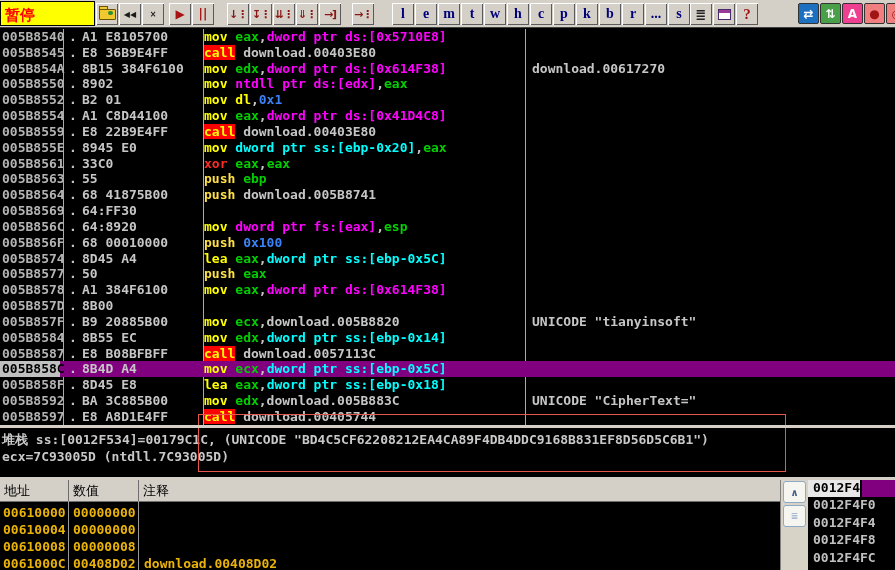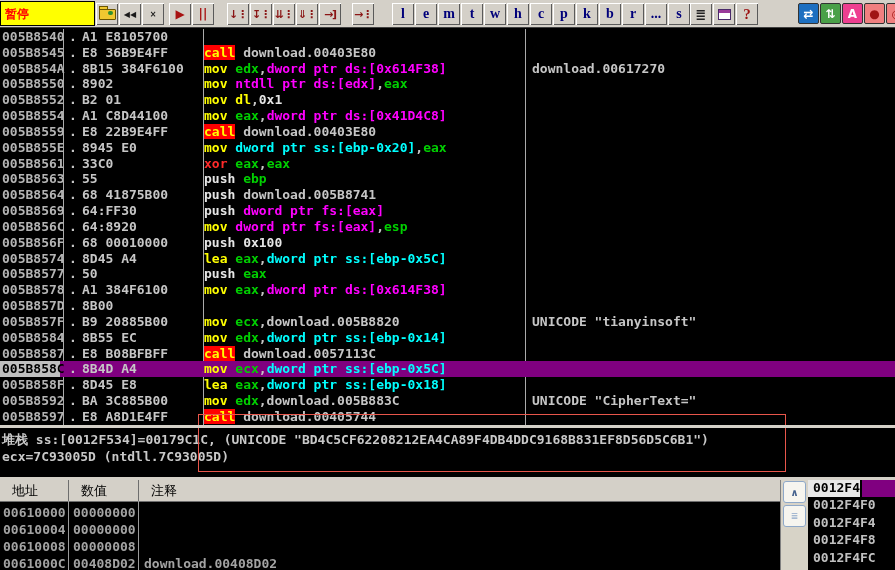--- a/index.html
+++ b/index.html
@@ -3,21 +3,21 @@
 <meta charset="utf-8">
 <style>
   html,body{margin:0;padding:0}
   body{width:895px;height:570px;position:relative;overflow:hidden;background:#000;
        font-family:"DejaVu Sans",sans-serif}
   
   .toolbar{position:absolute;top:0;left:0;width:895px;height:28px;background:#d4d0c8;
            border-bottom:1px solid #404040;box-sizing:border-box}
   .status{position:absolute;left:0;top:1px;width:95px;height:25px;background:#ffff00;
           border:1px solid #000;box-sizing:border-box;color:#ff0000;font-weight:bold;
-          font-size:12px;padding:4px 0 0 4px}
+          font-size:15px;padding:4px 0 0 4px}
   .tb-group{position:absolute;top:3px;display:flex;gap:1px}
   .tb-btn{width:22px;height:22px;background:#d4d0c8;box-sizing:border-box;
           box-shadow:inset 1px 1px 0 #ffffff, inset -1px -1px 0 #5a5a5a;
           display:flex;align-items:center;justify-content:center;cursor:default;
           font-size:11px;font-weight:bold;color:#222;white-space:nowrap;overflow:hidden}
   .g-file .tb-btn{color:#1a1a1a;font-size:8px}
   .g-run .tb-btn{color:#a81212;font-size:12px}
   .g-step .tb-btn,.g-jump .tb-btn{color:#8b1616;font-size:11px;letter-spacing:-1px}
   .tb-letter{font-family:"Liberation Serif","DejaVu Serif",serif;color:#00007a;
              font-size:14px;font-weight:bold;letter-spacing:0}
@@ -42,43 +42,43 @@
   .drow .a{width:60px;padding-left:2px;box-sizing:border-box;color:#b4b4b4;flex:none}
   .drow .dt{width:22px;padding-left:9px;box-sizing:border-box;flex:none}
   .drow .b{width:118px;flex:none;overflow:hidden}
   .drow .i{width:322px;padding-left:4px;box-sizing:border-box;flex:none;overflow:hidden}
   .drow .c{flex:1;padding-left:10px;overflow:hidden}
   .drow.hl{background:#800080;z-index:2}
   .drow.hl .a{background:#c0c0c0;color:#000}
   .ul{}
   .tk-mn{color:#ffff00}
   .tk-cl{color:#ffff00;background:#ff0000}
-  .tk-pu{color:#e5e5e5}
+  .tk-pu{color:#fde047}
   .tk-xr{color:#ff2a2a}
   .tk-rg{color:#00d000}
   .tk-me{color:#ff00ff}
   .tk-st{color:#00ffff}
-  .tk-im{color:#e5e5e5}
+  .tk-im{color:#3b82f6}
   .tk-tx{color:#c6c6c6}
   
   .divider1{position:absolute;top:425px;left:0;width:895px;height:3px;background:#d4d0c8;z-index:12}
   .divider2{position:absolute;top:477px;left:0;width:895px;height:3px;background:#d4d0c8;z-index:12}
   .info{position:absolute;top:428px;left:0;width:895px;height:49px;background:#000;
         color:#c8c8c8;font:bold 13px "DejaVu Sans Mono",monospace;line-height:17px;
         padding:3px 0 0 2px;box-sizing:border-box;white-space:pre;overflow:hidden}
   .red-box{position:absolute;left:198px;top:414px;width:586px;height:56px;
            border:1px solid #e8564b;z-index:10;pointer-events:none}
   
   .dump{position:absolute;top:480px;left:0;width:780px;height:90px;background:#000;overflow:hidden}
   .dump-header{height:21px;background:#d4d0c8;border-bottom:1px solid #6e6e6e;display:flex;
                font-size:13px;color:#000}
-  .dh-cell{box-sizing:border-box;padding:2px 0 0 12px;border-right:1px solid #6e6e6e}
+  .dh-cell{box-sizing:border-box;padding:2px 0 0 4px;border-right:1px solid #6e6e6e}
   .dh-a{width:69px}.dh-v{width:70px}.dh-c{flex:1;border-right:none}
   .dump-rows{padding-top:3px}
-  .dmrow{display:flex;height:17px;line-height:17px;font:bold 13px "DejaVu Sans Mono",monospace;color:#a3a3a3}
+  .dmrow{display:flex;height:17px;line-height:17px;font:bold 13px "DejaVu Sans Mono",monospace;color:#eab308}
   .dmrow span{white-space:pre;overflow:hidden}
   .dmrow .da{width:69px;padding-left:3px;box-sizing:border-box;flex:none}
   .dmrow .dv{width:70px;padding-left:4px;box-sizing:border-box;flex:none}
   .dmrow .dc{flex:1;padding-left:5px}
   .dump .dsep{position:absolute;top:21px;bottom:0;width:1px;background:#9a9a9a}
   
   .dscroll{position:absolute;top:480px;left:780px;width:28px;height:90px;background:#d7d3c7;
            border-left:1px solid #808080;box-sizing:border-box}
   .sc-btn{margin:1px 2px 0 2px;height:20px;background:#f6f5ef;border:1px solid #8ea8c8;
           border-radius:3px;display:flex;align-items:center;justify-content:center;
@@ -184,20 +184,21 @@
       </div>
     </div>
 </div>
 
 <div class="disasm">
   <div id="drows">
       <div class="drow">
         <span class="a">005B8540</span>
         <span class="dt">.</span>
         <span class="b"><span>A1</span><span> </span><span class="ul">E8105700</span></span>
+        <span class="i"><span class="tk-mn">mov</span><span class="tk-tx"> </span><span class="tk-rg">eax</span><span class="tk-tx">,</span><span class="tk-me">dword ptr ds:[0x5710E8]</span></span>
         <span class="c"></span>
       </div>
       <div class="drow">
         <span class="a">005B8545</span>
         <span class="dt">.</span>
         <span class="b"><span>E8</span><span> </span><span>36B9E4FF</span></span>
         <span class="i"><span class="tk-cl">call</span><span class="tk-tx"> download.00403E80</span></span>
         <span class="c"></span>
       </div>
       <div class="drow">
@@ -260,21 +261,20 @@
         <span class="a">005B8564</span>
         <span class="dt">.</span>
         <span class="b"><span>68</span><span> </span><span class="ul">41875B00</span></span>
         <span class="i"><span class="tk-pu">push</span><span class="tk-tx"> download.005B8741</span></span>
         <span class="c"></span>
       </div>
       <div class="drow">
         <span class="a">005B8569</span>
         <span class="dt">.</span>
         <span class="b"><span>64:FF30</span></span>
-        <span class="i"><span class="tk-pu">push</span><span class="tk-tx"> </span><span class="tk-me">dword ptr fs:[eax]</span></span>
         <span class="c"></span>
       </div>
       <div class="drow">
         <span class="a">005B856C</span>
         <span class="dt">.</span>
         <span class="b"><span>64:8920</span></span>
         <span class="i"><span class="tk-mn">mov</span><span class="tk-tx"> </span><span class="tk-me">dword ptr fs:[eax]</span><span class="tk-tx">,</span><span class="tk-rg">esp</span></span>
         <span class="c"></span>
       </div>
       <div class="drow">

